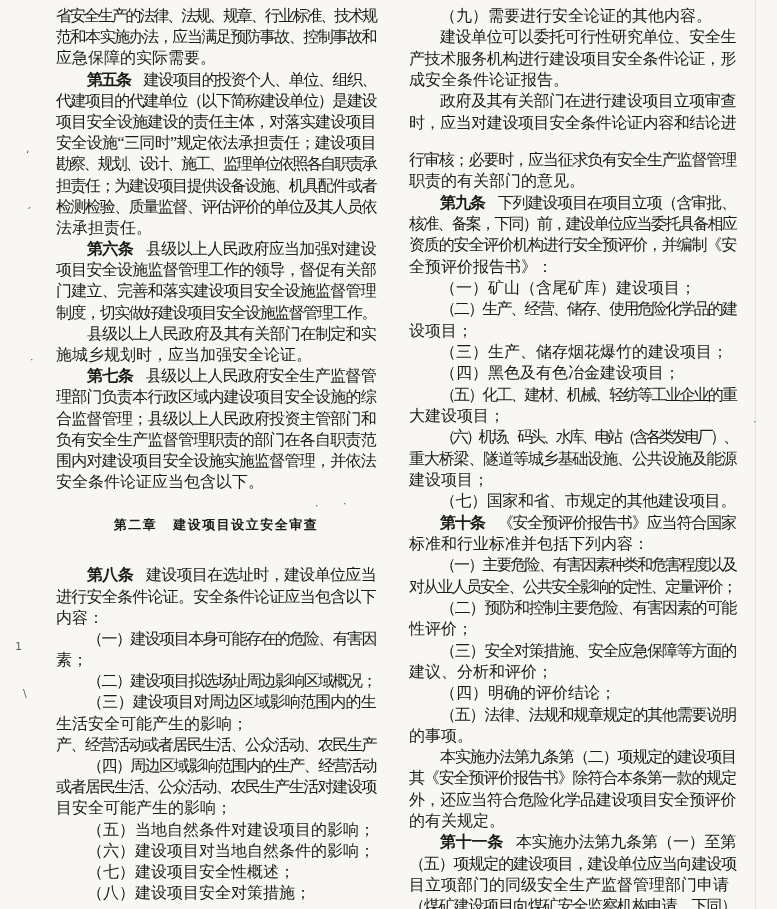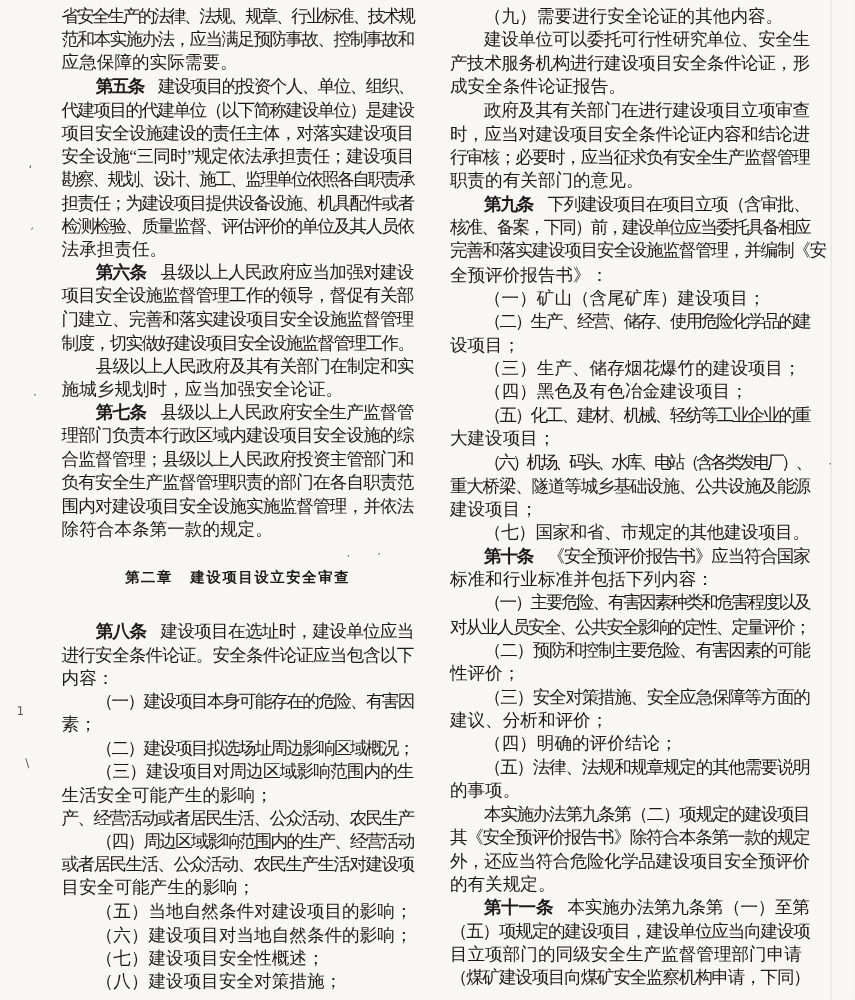--- a/index.html
+++ b/index.html
@@ -43,21 +43,21 @@
         <div class="line" style="letter-spacing: -0.761905px;"><span>项目安全设施监督管理工作的领导，督促有关部</span></div>
         <div class="line" style="letter-spacing: -0.761905px;"><span>门建立、完善和落实建设项目安全设施监督管理</span></div>
         <div class="line" style="letter-spacing: -1.45455px;"><span>制度，切实做好建设项目安全设施监督管理工作。</span></div>
         <div class="line ind" style="letter-spacing: -0.789474px;"><span>县级以上人民政府及其有关部门在制定和实</span></div>
         <div class="line"><span>施城乡规划时，应当加强安全论证。</span></div>
         <div class="line ind" style="letter-spacing: -0.666667px;"><span class="kw">第七条</span><span>县级以上人民政府安全生产监督管</span></div>
         <div class="line" style="letter-spacing: -0.761905px;"><span>理部门负责本行政区域内建设项目安全设施的综</span></div>
         <div class="line" style="letter-spacing: -0.761905px;"><span>合监督管理；县级以上人民政府投资主管部门和</span></div>
         <div class="line" style="letter-spacing: -0.761905px;"><span>负有安全生产监督管理职责的部门在各自职责范</span></div>
         <div class="line" style="letter-spacing: -0.761905px;"><span>围内对建设项目安全设施实施监督管理，并依法</span></div>
-        <div class="line"><span>除符合本条第一款的规定。</span></div>
+        <div class="line"><span>安全条件论证应当包含以下。</span></div>
       </div>
     <div class="heading"><span>第二章</span><span class="hsp">建设项目设立安全审查</span></div>
     <div id="left-after">
         <div class="line ind" style="letter-spacing: -0.666667px;"><span class="kw">第八条</span><span>建设项目在选址时，建设单位应当</span></div>
         <div class="line" style="letter-spacing: -0.761905px;"><span>进行安全条件论证。安全条件论证应当包含以下</span></div>
         <div class="line"><span>内容：</span></div>
         <div class="line ind" style="letter-spacing: -1.55px;"><span>（一）建设项目本身可能存在的危险、有害因</span></div>
         <div class="line"><span>素；</span></div>
         <div class="line ind" style="letter-spacing: -1.55px;"><span>（二）建设项目拟选场址周边影响区域概况；</span></div>
         <div class="line ind" style="letter-spacing: -0.789474px;"><span>（三）建设项目对周边区域影响范围内的生</span></div>
@@ -73,25 +73,25 @@
       </div>
   </div>
 
   <div id="right-col" class="col">
       <div class="line ind"><span>（九）需要进行安全论证的其他内容。</span></div>
       <div class="line ind" style="letter-spacing: -0.421053px;"><span>建设单位可以委托可行性研究单位、安全生</span></div>
       <div class="line" style="letter-spacing: -0.428571px;"><span>产技术服务机构进行建设项目安全条件论证，形</span></div>
       <div class="line"><span>成安全条件论证报告。</span></div>
       <div class="line ind" style="letter-spacing: -0.421053px;"><span>政府及其有关部门在进行建设项目立项审查</span></div>
       <div class="line" style="letter-spacing: -0.428571px;"><span>时，应当对建设项目安全条件论证内容和结论进</span></div>
-      <div class="line" style="letter-spacing: -1.13636px;"><span>行审核；必要时，应当征求负有安全生产监督管理</span></div>
+      <div class="line" style="letter-spacing: -1.13636px; margin-top: 16px;"><span>行审核；必要时，应当征求负有安全生产监督管理</span></div>
       <div class="line"><span>职责的有关部门的意见。</span></div>
       <div class="line ind" style="letter-spacing: -1.10526px;"><span class="kw">第九条</span><span>下列建设项目在项目立项（含审批、</span></div>
       <div class="line" style="letter-spacing: -1.78261px;"><span>核准、备案，下同）前，建设单位应当委托具备相应</span></div>
-      <div class="line" style="letter-spacing: -1.13636px;"><span>完善和落实建设项目安全设施监督管理，并编制《安</span></div>
+      <div class="line" style="letter-spacing: -1.13636px;"><span>资质的安全评价机构进行安全预评价，并编制《安</span></div>
       <div class="line"><span>全预评价报告书》：</span></div>
       <div class="line ind"><span>（一）矿山（含尾矿库）建设项目；</span></div>
       <div class="line ind" style="letter-spacing: -1.90476px;"><span>（二）生产、经营、储存、使用危险化学品的建</span></div>
       <div class="line"><span>设项目；</span></div>
       <div class="line ind"><span>（三）生产、储存烟花爆竹的建设项目；</span></div>
       <div class="line ind"><span>（四）黑色及有色冶金建设项目；</span></div>
       <div class="line ind" style="letter-spacing: -1.90476px;"><span>（五）化工、建材、机械、轻纺等工业企业的重</span></div>
       <div class="line"><span>大建设项目；</span></div>
       <div class="line ind" style="letter-spacing: -3.13043px;"><span>（六）机场、码头、水库、电站（含各类发电厂）、</span></div>
       <div class="line" style="letter-spacing: -1.13636px;"><span>重大桥梁、隧道等城乡基础设施、公共设施及能源</span></div>

